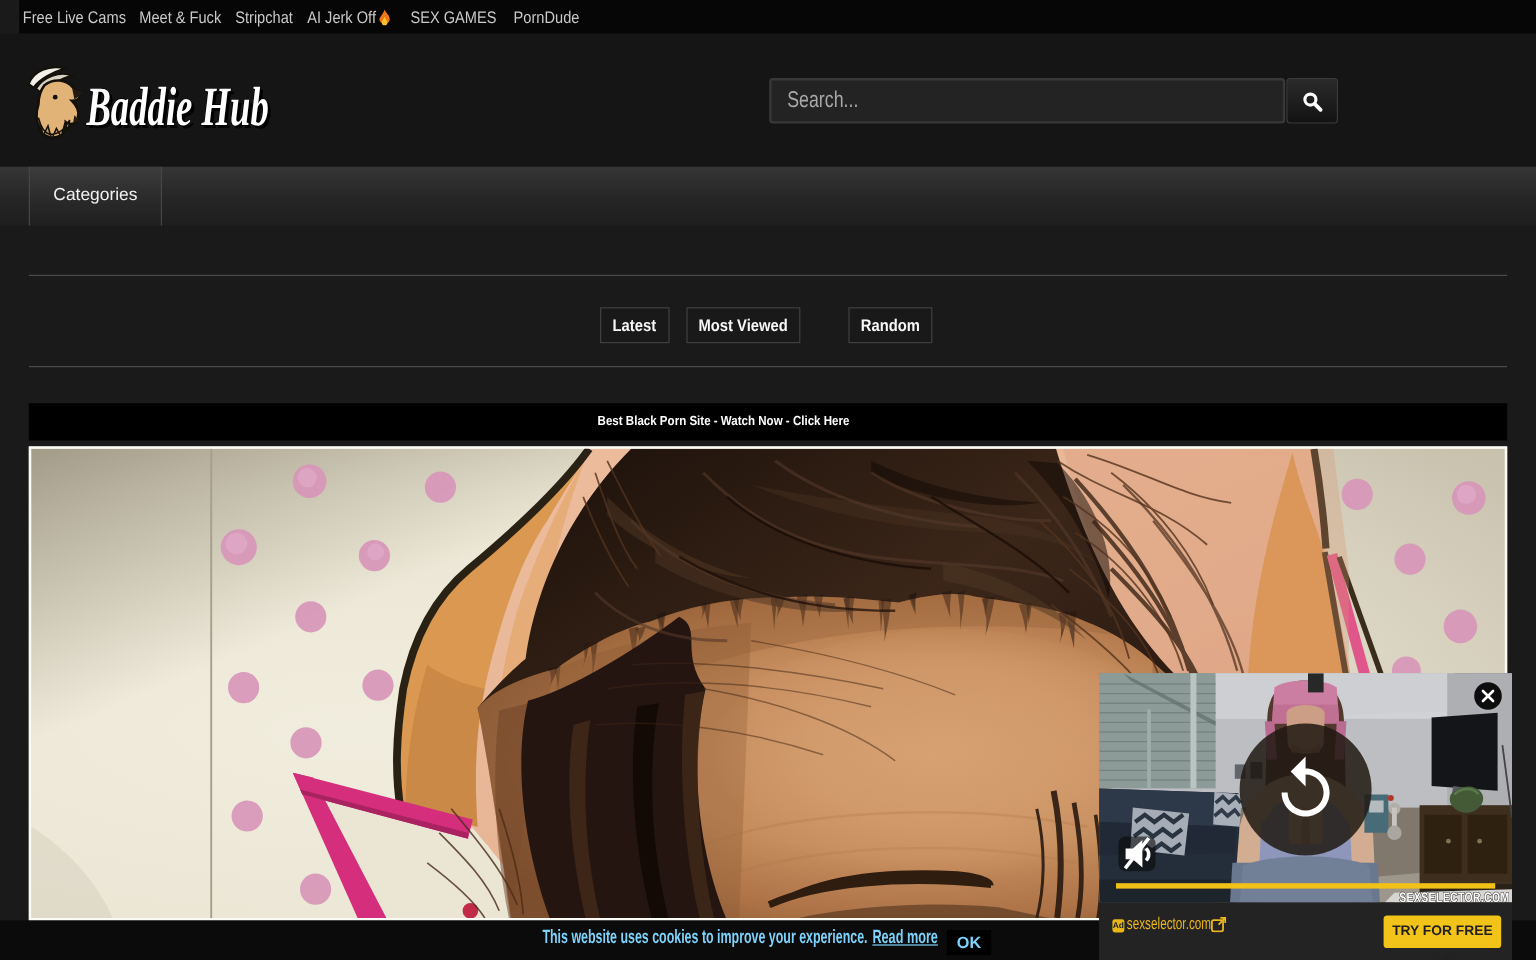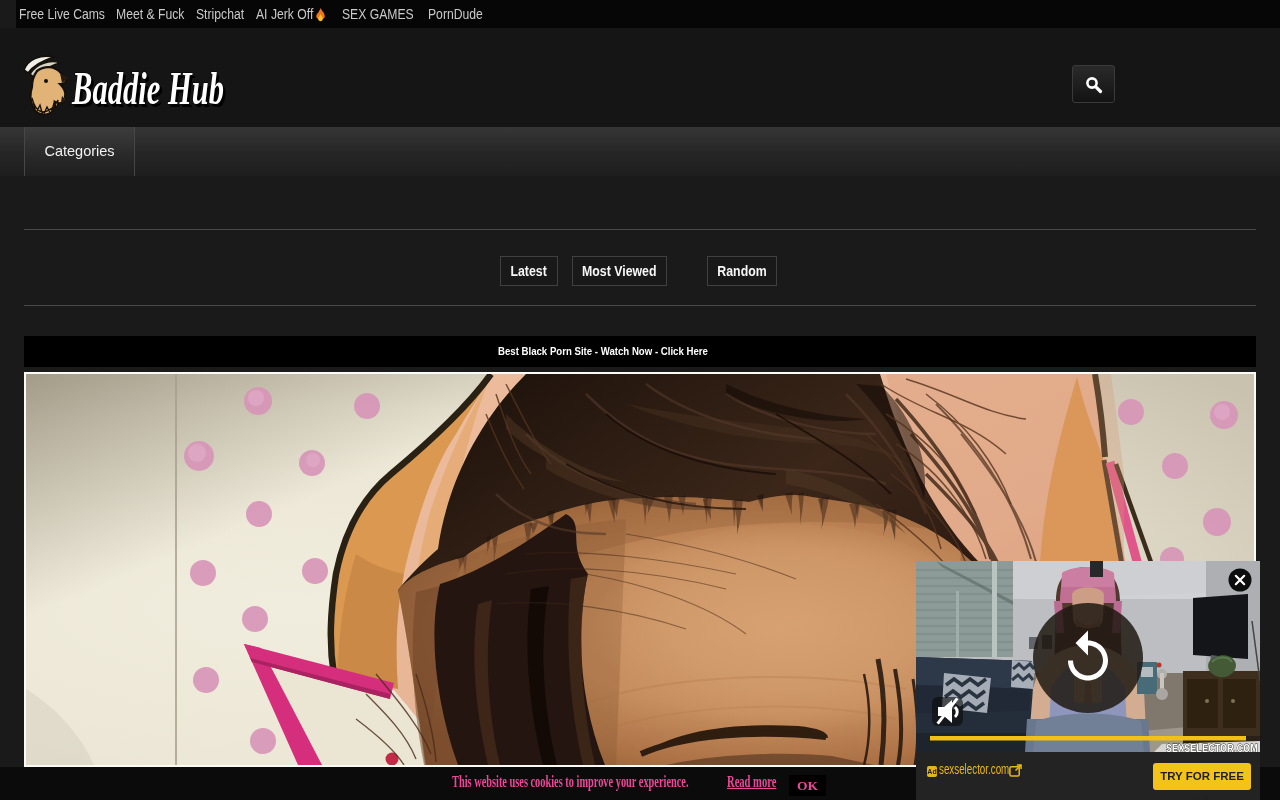--- a/index.html
+++ b/index.html
@@ -3,36 +3,36 @@
 <meta charset="utf-8">
 <style>
   * { margin:0; padding:0; box-sizing:border-box; }
   html,body { width:1280px; height:800px; background:#1a1a1a; overflow:hidden;
     font-family:"Liberation Sans", sans-serif; }
   .abs { position:absolute; }
   .sqx { display:inline-block; transform-origin:0 50%; white-space:nowrap; }
   #topbar { position:absolute; left:16px; top:0; width:1280px; height:28px; background:#060606; }
   #topbar span.lk { position:absolute; top:0; color:#c9c9c9; font-size:14px; line-height:28px; }
   #header { position:absolute; left:0; top:28px; width:1280px; height:111px; background:#151515; }
-  #navbar { position:absolute; left:0; top:127px; width:1280px; height:49px;
+  #navbar { position:absolute; left:0; top:139px; width:1280px; height:49px;
     background:linear-gradient(#363636, #262626 52%, #1e1e1e); }
   #catcell { position:absolute; left:24px; top:0; width:111px; height:49px;
     background:linear-gradient(#3d3d3d, #2a2a2a 55%, #1f1f1f);
     border-left:1px solid #464646; border-right:1px solid #464646;
     color:#f2f2f2; font-size:14.5px; line-height:49px; text-align:center; }
   .hline { position:absolute; left:24px; width:1232px; height:1px; background:#4a4a4a; }
   .tabbtn { position:absolute; top:256px; height:30px; background:#191919; border:1px solid #404040;
     color:#f7f7f7; text-align:center; }
   .tabbtn .sqx { font-size:14px; font-weight:bold; line-height:28px; transform-origin:50% 50%; }
   #banner { position:absolute; left:24px; top:336px; width:1232px; height:31px; background:#000;
     color:#fff; font-weight:bold; font-size:11px; line-height:31px; }
   #mainimg { position:absolute; left:24px; top:372px; width:1232px; height:395px;
     border:2px solid #fbfbf5; background:#ece7d6; }
   #cookiebar { position:absolute; left:0; top:767px; width:1280px; height:33px; background:#0b0b0b;
-    color:#ec4899; font-weight:bold;font-family:Liberation Serif, serif; }
+    color:#7dd3fc; font-weight:bold; }
   #adunit { position:absolute; left:916px; top:561px; width:344px; height:268px; background:#232323; }
   #advideo { position:absolute; left:0; top:0; width:344px; height:191px; }
   #adbar { position:absolute; left:0; top:191px; width:344px; height:48px; background:#232323; }
   #tryfree { position:absolute; left:237px; top:11px; width:98px; height:27px; background:#f2c318;
     border-radius:3px; color:#1f1f1f; font-size:11.5px; font-weight:bold; text-align:center; line-height:27px; }
 </style>
 </head>
 <body>
 <div id="topbar">
   <span class="lk" style="left:3px;"><span class="sqx" style="transform:scaleX(0.87)">Free Live Cams</span></span>
@@ -57,20 +57,23 @@
       <path d="M36 17 L45 22 L38 27 Z" fill="#241b10"></path>
       <path d="M38 40 L43 45 L37 46 Z" fill="#241b10"></path>
       <circle cx="22" cy="25" r="2" fill="#14100a"></circle>
       <path d="M8 42 L12 57 L16 49 L19 60 L23 51 L27 58 L30 47 L33 52 L34 44 C30 52 24 56 18 56 C13 55 10 50 8 42 Z" fill="#cf9c5e" stroke="#14100a" stroke-width="1.3"></path>
 
     </g>
     <text x="50" y="52" font-family="'Liberation Serif',serif" font-style="italic" font-weight="bold" font-size="46" fill="#000" textLength="152" lengthAdjust="spacingAndGlyphs" transform="translate(2.5,3)">Baddie Hub</text>
     <text x="50" y="52" font-family="'Liberation Serif',serif" font-style="italic" font-weight="bold" font-size="46" fill="#ffffff" stroke="#000" stroke-width="1.2" textLength="152" lengthAdjust="spacingAndGlyphs" style="paint-order:stroke">Baddie Hub</text>
   </svg>
 
+  <div class="abs" style="left:641px; top:37px; width:430px; height:38px; background:#232323; border:2px solid #383838; border-radius:3px;">
+    <span class="sqx" style="color:#a8a8a8; font-size:19px; line-height:34px; margin-left:13px; transform:scaleX(0.78);">Search...</span>
+  </div>
   <div class="abs" style="left:1072px; top:37px; width:43px; height:38px; background:linear-gradient(#2a2a2a,#131313); border:1px solid #3a3a3a; border-radius:3px;">
     <svg width="18" height="18" style="position:absolute; left:12px; top:10px;" viewBox="0 0 18 18">
       <circle cx="7" cy="7" r="4.6" fill="none" stroke="#fff" stroke-width="2.6"></circle>
       <line x1="10.6" y1="10.6" x2="15.5" y2="15.5" stroke="#fff" stroke-width="3.2" stroke-linecap="round"></line>
     </svg>
   </div>
 </div>
 
 <div id="navbar">
     <div id="catcell">Categories</div>

